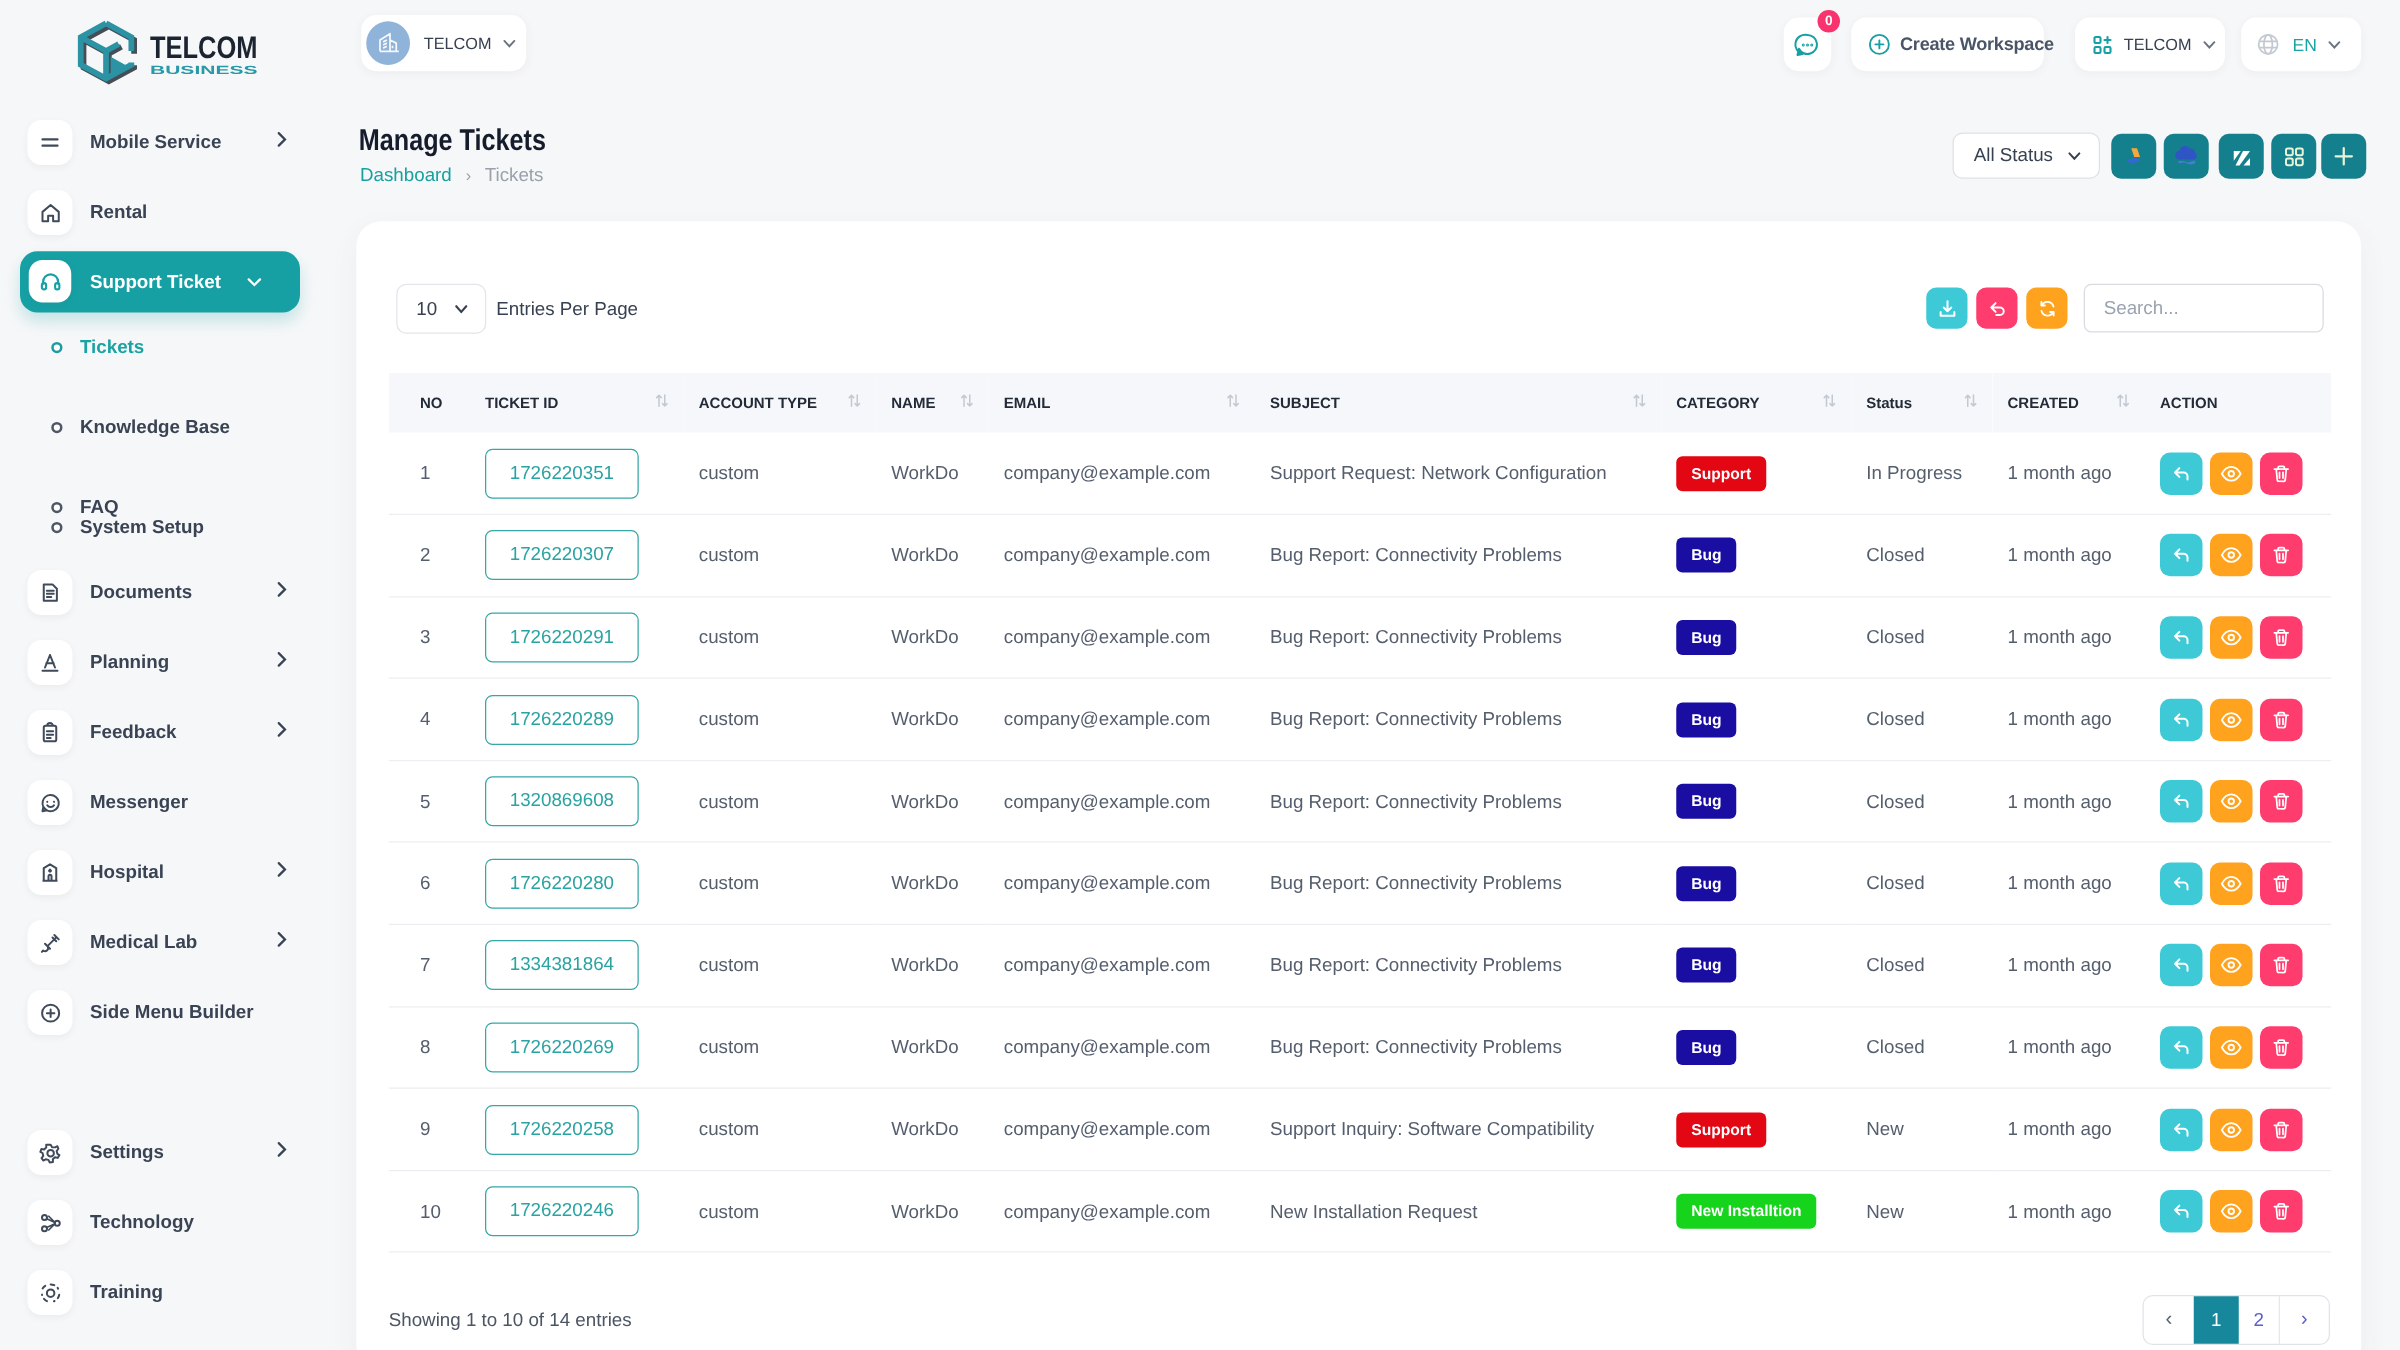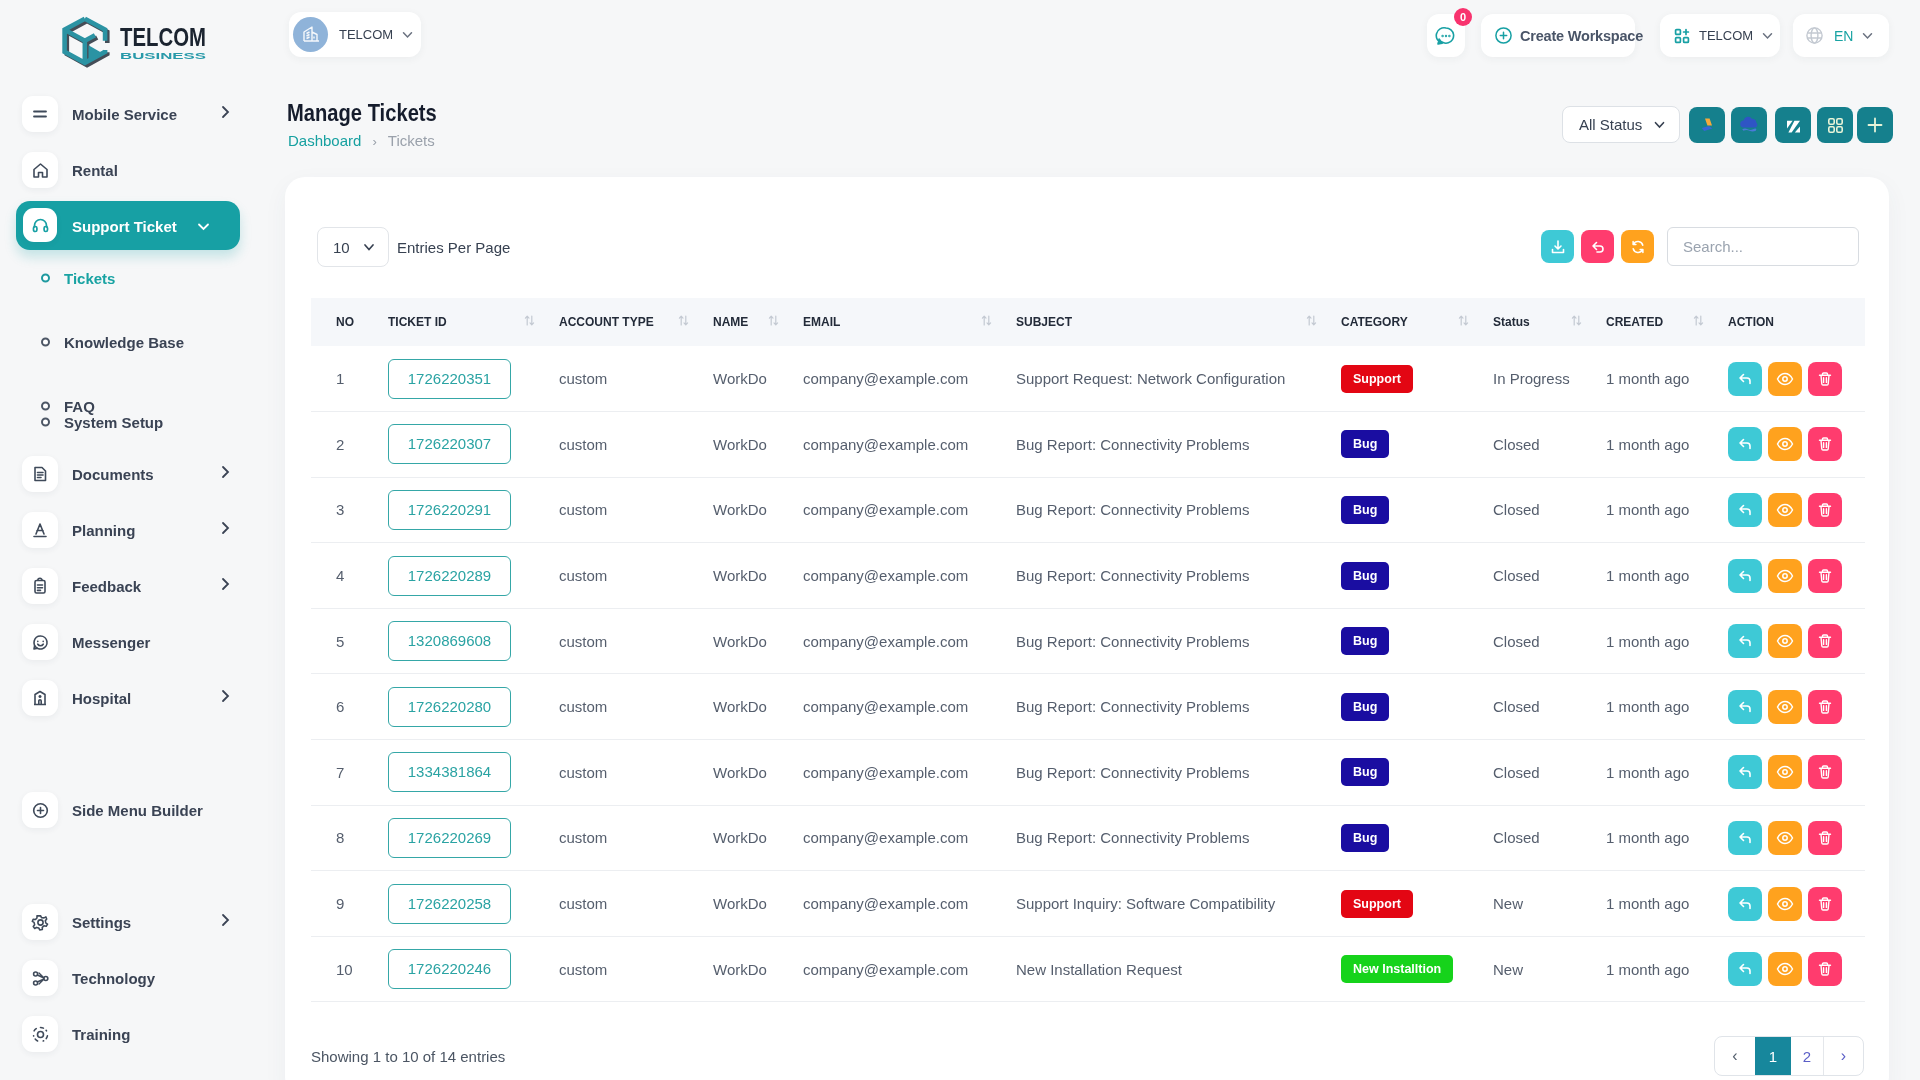--- a/index.html
+++ b/index.html
@@ -161,20 +161,31 @@
       <span class="icon-sq">
         <svg width="18" height="18" viewBox="0 0 18 18" fill="none" stroke="#3f4a5a" stroke-width="1.6" stroke-linejoin="round">
           <path d="M4 15.5 V5.5 L9 2.5 L14 5.5 V15.5 Z M3 15.5 H15 M7.8 15.5 V12 a1.2 1.2 0 0 1 2.4 0 V15.5 M9 6 V9 M7.5 7.5 H10.5"></path>
         </svg>
       </span>
       <span class="mi-label">Hospital</span>
       <span class="mi-chev"><svg width="9" height="14" viewBox="0 0 9 14" fill="none" stroke="#3a4354" stroke-width="1.8" stroke-linecap="round">
           <path d="M2 2 L7 7 L2 12"></path>
         </svg></span>
     </div>
+  <div class="menu-item" style="top:736px;">
+      <span class="icon-sq">
+        <svg width="19" height="19" viewBox="0 0 19 19" fill="none" stroke="#3f4a5a" stroke-width="1.6" stroke-linecap="round" stroke-linejoin="round">
+          <path d="M12.5 3 L16 6.5 M14.2 4.7 L7 11.9 a2.5 2.5 0 0 1 -3.5 3.5 L3 15.9 M5 10 L9 14 M3.2 15.8 L2.5 16.5 M11 5 L14 8"></path>
+        </svg>
+      </span>
+      <span class="mi-label">Medical Lab</span>
+      <span class="mi-chev"><svg width="9" height="14" viewBox="0 0 9 14" fill="none" stroke="#3a4354" stroke-width="1.8" stroke-linecap="round">
+          <path d="M2 2 L7 7 L2 12"></path>
+        </svg></span>
+    </div>
   <div class="menu-item" style="top:792px;">
       <span class="icon-sq">
         <svg width="19" height="19" viewBox="0 0 19 19" fill="none" stroke="#3f4a5a" stroke-width="1.6" stroke-linecap="round">
           <circle cx="9.5" cy="9.5" r="6.8"></circle>
           <path d="M9.5 6.5 V12.5 M6.5 9.5 H12.5"></path>
         </svg>
       </span>
       <span class="mi-label">Side Menu Builder</span>
     </div>
   <div class="menu-item" style="top:904px;">

